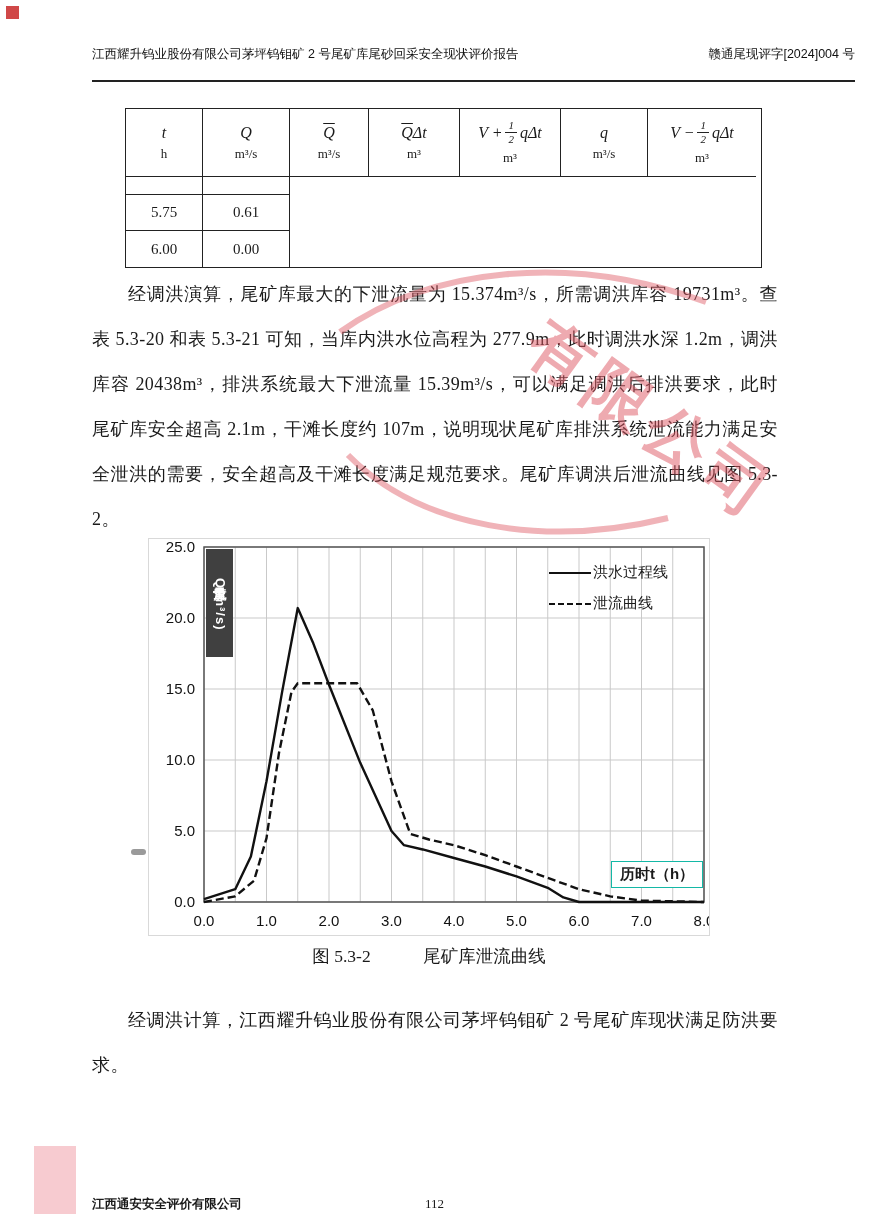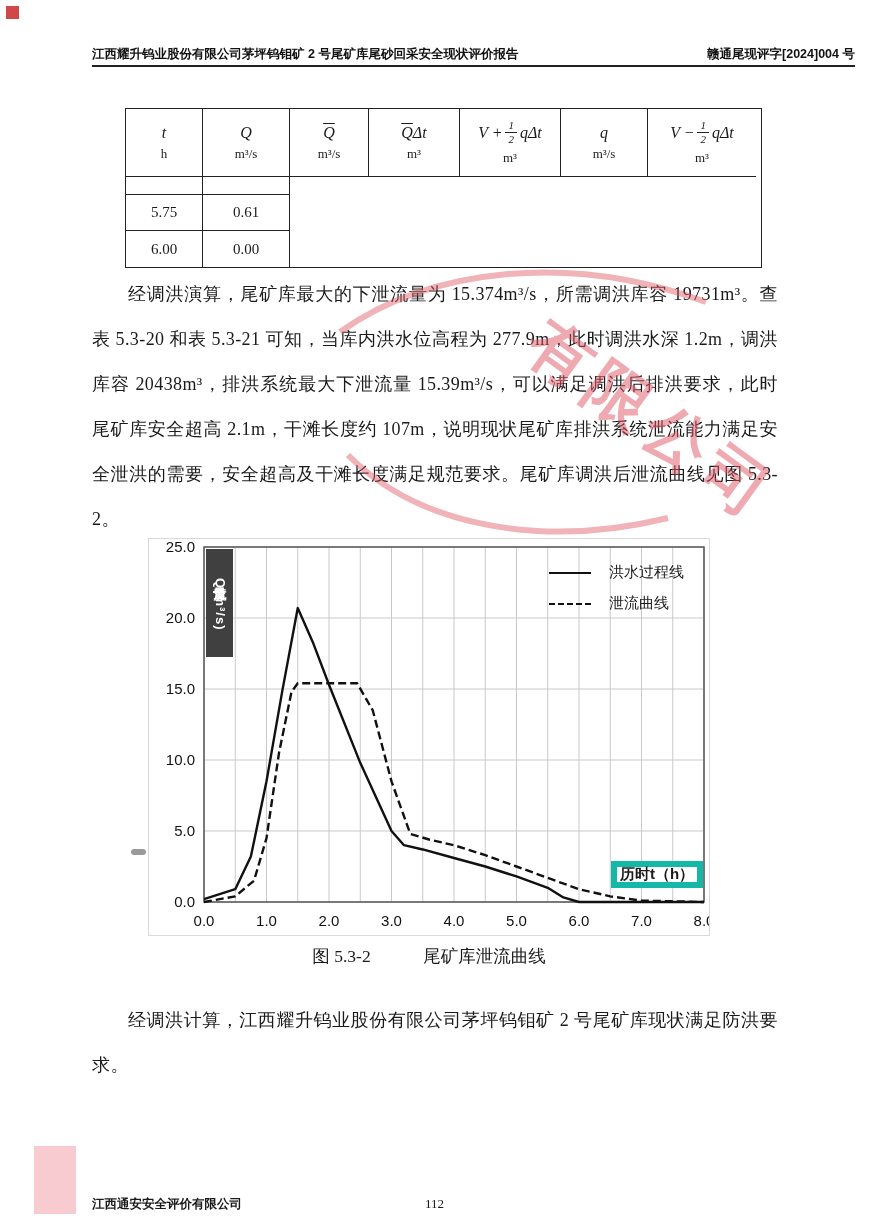--- a/index.html
+++ b/index.html
@@ -3,22 +3,22 @@
 <meta charset="utf-8">
 <style>
   html,body{margin:0;padding:0;background:#e9e9e9;}
   .page{
     position:relative;width:869px;height:1228px;background:#ffffff;
     font-family:"Liberation Serif","DejaVu Serif",serif;color:#1a1a1a;
     overflow:hidden;margin:0 auto;
   }
   
   .hdr{position:absolute;left:92px;right:14px;top:46px;display:flex;justify-content:space-between;
-       align-items:flex-end;border-bottom:2px solid #222;padding-bottom:2px;
-       font-family:"Liberation Sans","DejaVu Sans",sans-serif;font-weight:bold;font-size:12.5px;color:#111;}
+       align-items:flex-end;border-bottom:2px solid #222;padding-bottom:17px;
+       font-family:"Liberation Sans","DejaVu Sans",sans-serif;font-weight:normal;font-size:12.5px;color:#111;}
   
   .flow-table{position:absolute;left:125px;top:108px;width:637px;border:1.6px solid #222;box-sizing:border-box;font-size:15px;}
   .thead{display:grid;grid-template-columns:77px 87px 79px 91px 101px 87px 108px;}
   .thead .hcell{height:68px;border-right:1px solid #222;border-bottom:1px solid #222;
       display:flex;flex-direction:column;align-items:center;justify-content:center;gap:4px;box-sizing:border-box;}
   .thead .hcell:last-child{border-right:none;}
   .sym{font-style:italic;font-size:16px;}
   .ov{text-decoration:overline;}
   .unit{font-size:13px;}
   .frac{display:inline-flex;flex-direction:column;align-items:center;font-size:11px;line-height:1.15;
@@ -42,26 +42,26 @@
   .para2{top:998px;}
   
   .chart-wrap{position:absolute;left:148px;top:538px;width:562px;height:398px;background:#fff;
       border:1px solid #d9d9d9;box-sizing:border-box;}
   .chart-wrap svg{position:absolute;left:0;top:0;}
   svg text.tick{font:15px "Liberation Sans","DejaVu Sans",sans-serif;fill:#111;}
   .ylab-box{position:absolute;left:57px;top:10px;width:27px;height:108px;background:#404040;color:#fff;
       display:flex;align-items:center;justify-content:center;
       writing-mode:vertical-lr;text-orientation:mixed;
       font-family:"Liberation Sans","DejaVu Sans",sans-serif;font-weight:bold;font-size:13px;letter-spacing:1px;}
-  .xlab-box{position:absolute;left:462px;top:322px;width:92px;height:27px;background:#fff;border:6px solid #14b8a6;
+  .xlab-box{position:absolute;left:462px;top:322px;width:92px;height:27px;background:#fff;border:1px solid #14b8a6;
       display:flex;align-items:center;justify-content:center;box-sizing:border-box;
       font-family:"Liberation Sans","DejaVu Sans",sans-serif;font-weight:bold;font-size:15px;}
   .legend{position:absolute;left:400px;top:24px;display:flex;flex-direction:column;gap:12px;
       font-family:"Liberation Sans","DejaVu Sans",sans-serif;font-size:15px;}
-  .legend-row{display:flex;align-items:center;gap:18px;}
+  .legend-row{display:flex;align-items:center;gap:2px;}
   .sample{width:42px;height:0;border-top:2.4px solid #111;}
   .sample.dashed{border-top-style:dashed;}
   
   .caption{position:absolute;left:148px;top:944px;width:562px;text-align:center;font-size:17.5px;}
   .caption .gap{display:inline-block;width:3em;}
   .footer{position:absolute;left:92px;right:92px;top:1196px;font-size:12.5px;}
   .footer .company{font-family:"Liberation Sans","DejaVu Sans",sans-serif;font-weight:bold;}
   .footer .pagenum{position:absolute;left:0;right:0;text-align:center;top:0;font-size:13px;}
   
   .seal-text{position:absolute;left:560px;top:300px;font-size:64px;font-weight:bold;

